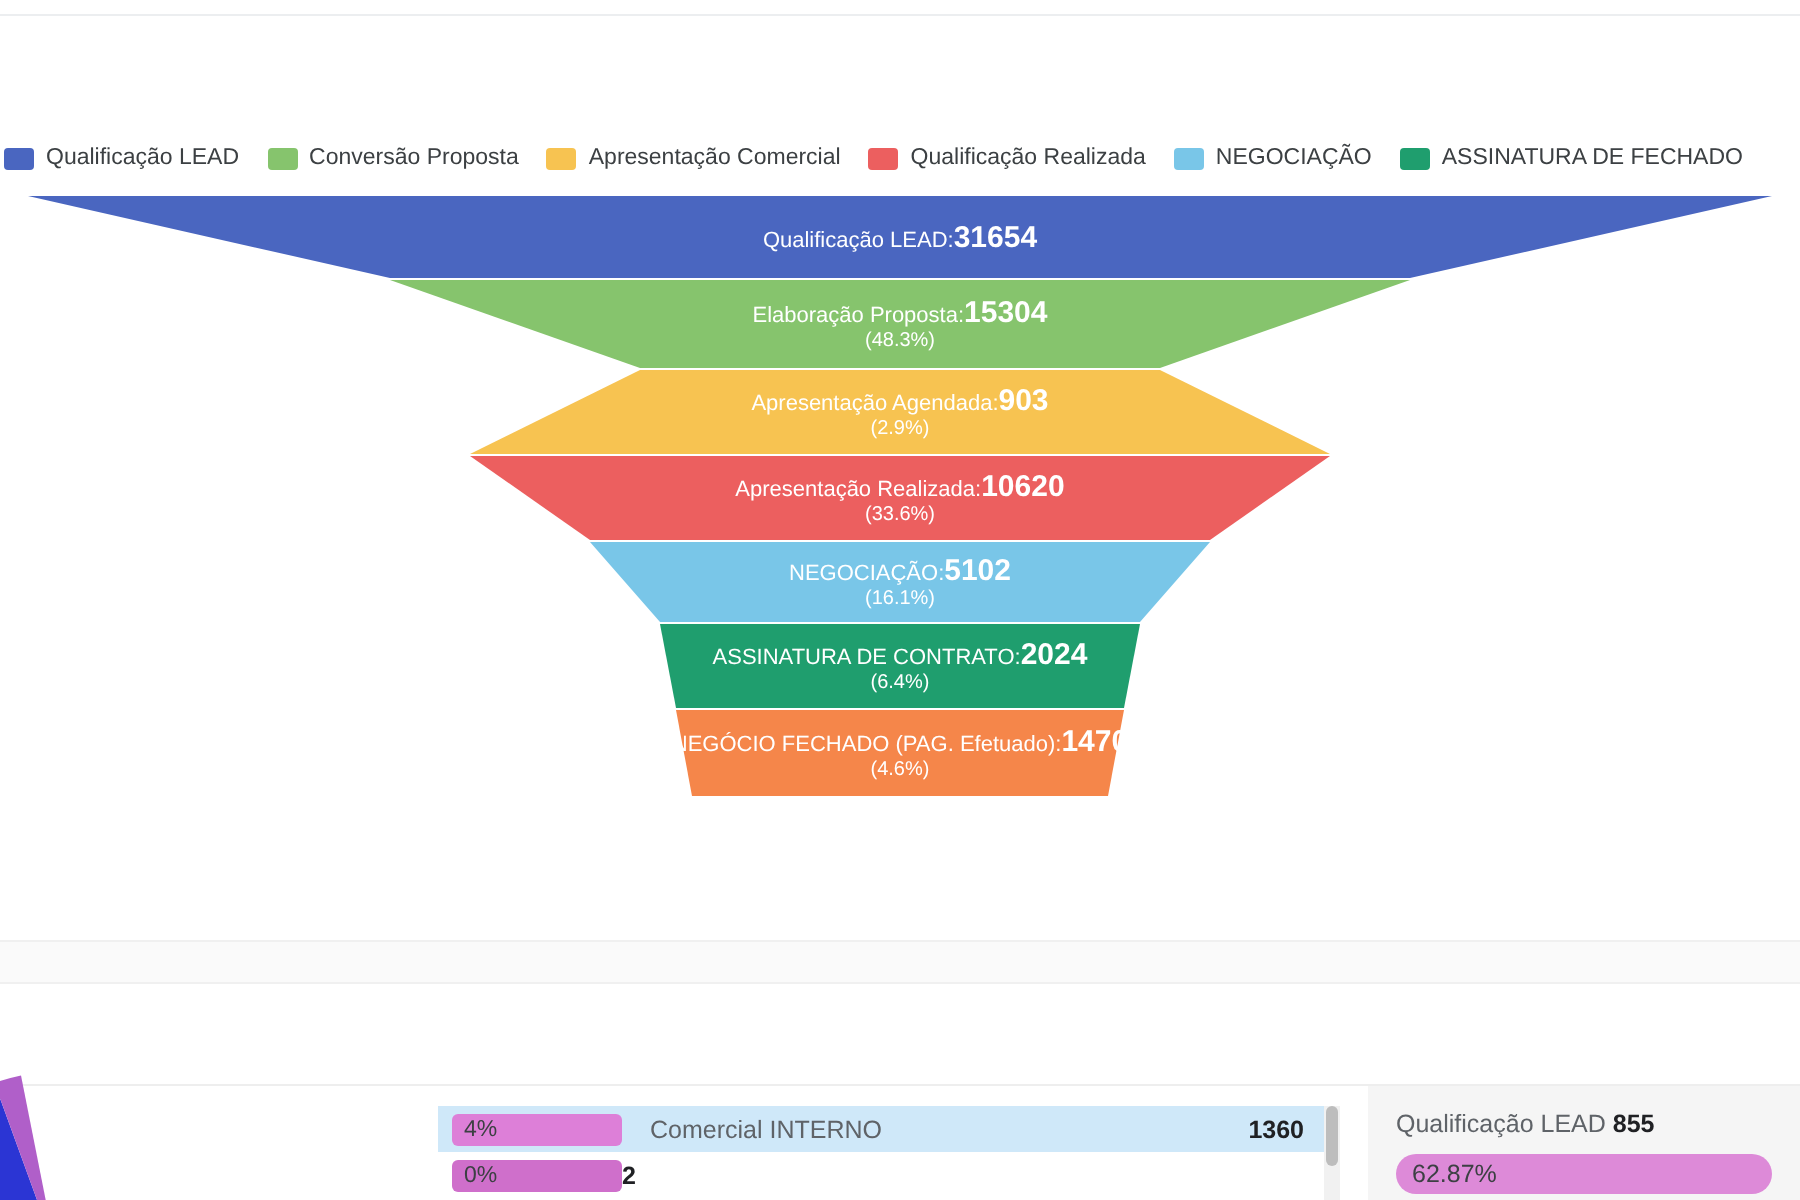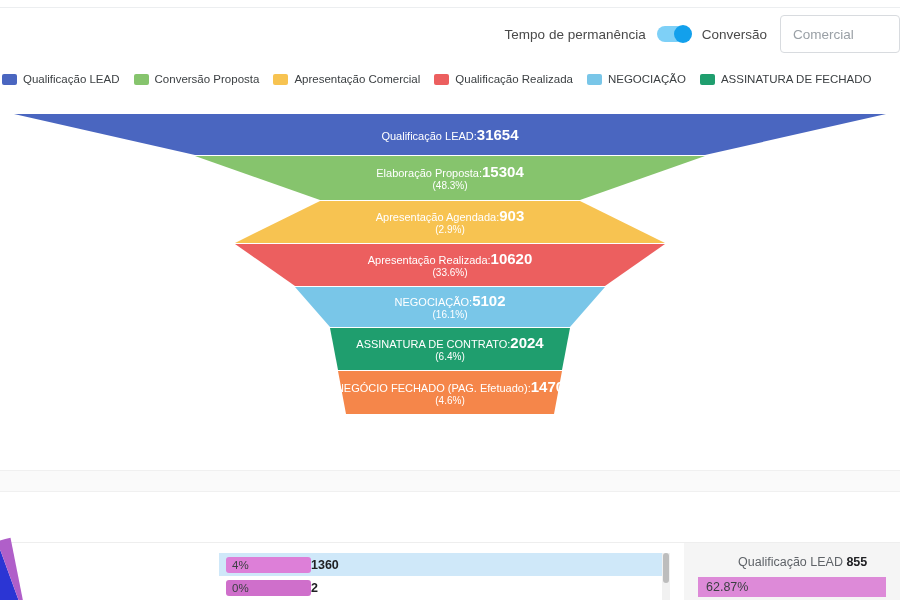--- a/index.html
+++ b/index.html
@@ -56,21 +56,21 @@
   }
   .legend-item { display: flex; align-items: center; margin-right: 14px; flex: 0 0 auto; }
   .legend-item:first-child { margin-left: 2px; }
   .legend-swatch {
     width: 15px; height: 11px; border-radius: 2px; margin-right: 6px; flex:0 0 auto;
   }
   .legend-text { font-size: 11.5px; color: #3c4043; }
 
   
   .funnel-wrap {
-    position: absolute; left: 0; top: 100px; width: 900px; height: 330px;
+    position: absolute; left: 0; top: 84px; width: 900px; height: 330px;
   }
   .funnel-wrap svg { display:block; }
   .f-label {
     fill: #ffffff;
     font-family: "Liberation Sans", sans-serif;
     text-anchor: middle;
   }
   .f-name { font-size: 11px; }
   .f-val  { font-size: 15px; font-weight: bold; }
   .f-pct  { font-size: 10px; }
@@ -116,48 +116,35 @@
     position:absolute; left:1px; top:0; width:6px; height:30px;
     background:#bdbdbd; border-radius:3px;
   }
 
   
   .right-panel {
     position:absolute; left:684px; top:543px; width:216px; height:57px;
     background:#f5f5f5; overflow:hidden;
   }
   .rp-inner { padding:12px 14px 0 14px; }
-  .rp-title { font-size:12.5px; color:#5f6368; white-space:nowrap;margin-left:40px; }
+  .rp-title { font-size:12.5px; color:#5f6368; white-space:nowrap; }
   .rp-title b { color:#202124; }
   .rp-bar {
-    margin-top:8px; height:20px; border-radius:0;
+    margin-top:8px; height:20px; border-radius:10px;
     display:flex; align-items:center; padding-left:8px;
     font-size:12.5px; color:#3c4043;
   }
 </style>
 </head>
 <body>
 
 <div id="app">
 
   <div class="top-rule"></div>
 
-  <div class="control-bar">
-    <span class="ctrl-label">Tempo de permanência</span>
-
-    <div class="toggle">
-      <div class="knob"></div>
-    </div>
-
-    <span class="ctrl-label">Conversão</span>
-
-    <div class="sel-box">
-      <span>Comercial</span>
-    </div>
-  </div>
 
   <div class="legend" id="legend">
       <div class="legend-item">
         <span class="legend-swatch" style="background: rgb(74, 102, 192);"></span>
         <span class="legend-text">Qualificação LEAD</span>
       </div>
       <div class="legend-item">
         <span class="legend-swatch" style="background: rgb(134, 196, 109);"></span>
         <span class="legend-text">Conversão Proposta</span>
       </div>
@@ -214,20 +201,21 @@
         <path d="M0,0 L-84.5,-30.8 A90,90 0 0,1 -66.4,-60.8 Z" fill="#0d8f67"></path>
         <path d="M0,0 L-66.4,-60.8 A90,90 0 0,1 -30.8,-84.5 Z" fill="#2b35d4"></path>
         <path d="M0,0 L-30.8,-84.5 A90,90 0 0,1 -17.5,-88.3 Z" fill="#b05fc9"></path>
       </g>
     </svg>
   </div>
 
   <div class="list-panel" id="list-panel">
       <div class="list-row sel">
         <div class="pct-chip" style="background: rgb(221, 127, 216);">4%</div>
+        <div class="row-name">Comercial INTERNO</div>
         <div class="row-val">1360</div>
       </div>
       <div class="list-row">
         <div class="pct-chip" style="background: rgb(207, 111, 203);">0%</div>
         <div class="row-val">2</div>
       </div>
     </div>
 
   <div class="list-scroll">
     <div class="thumb"></div>

